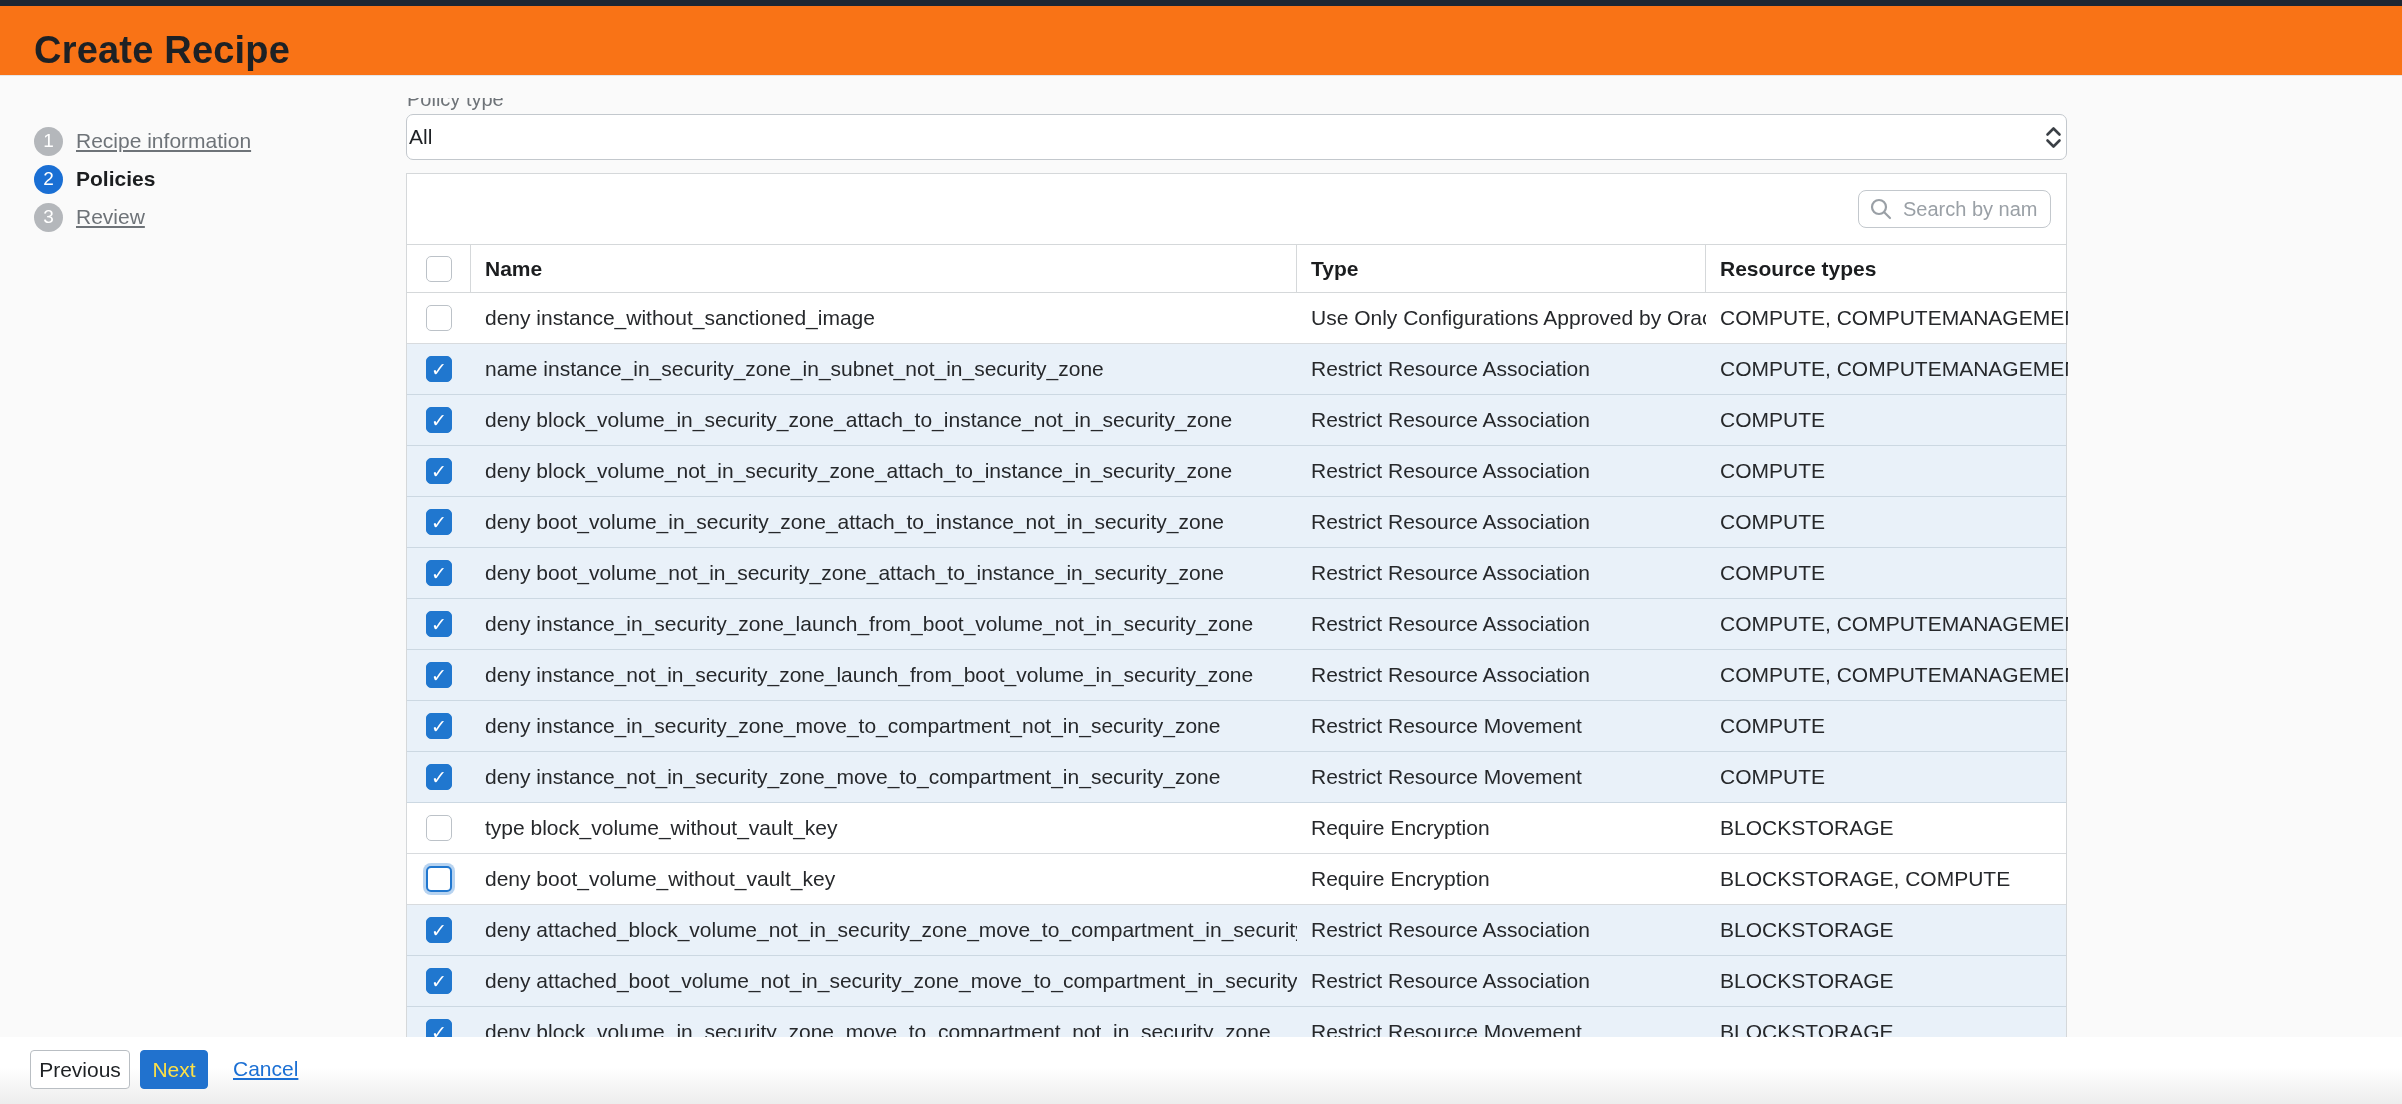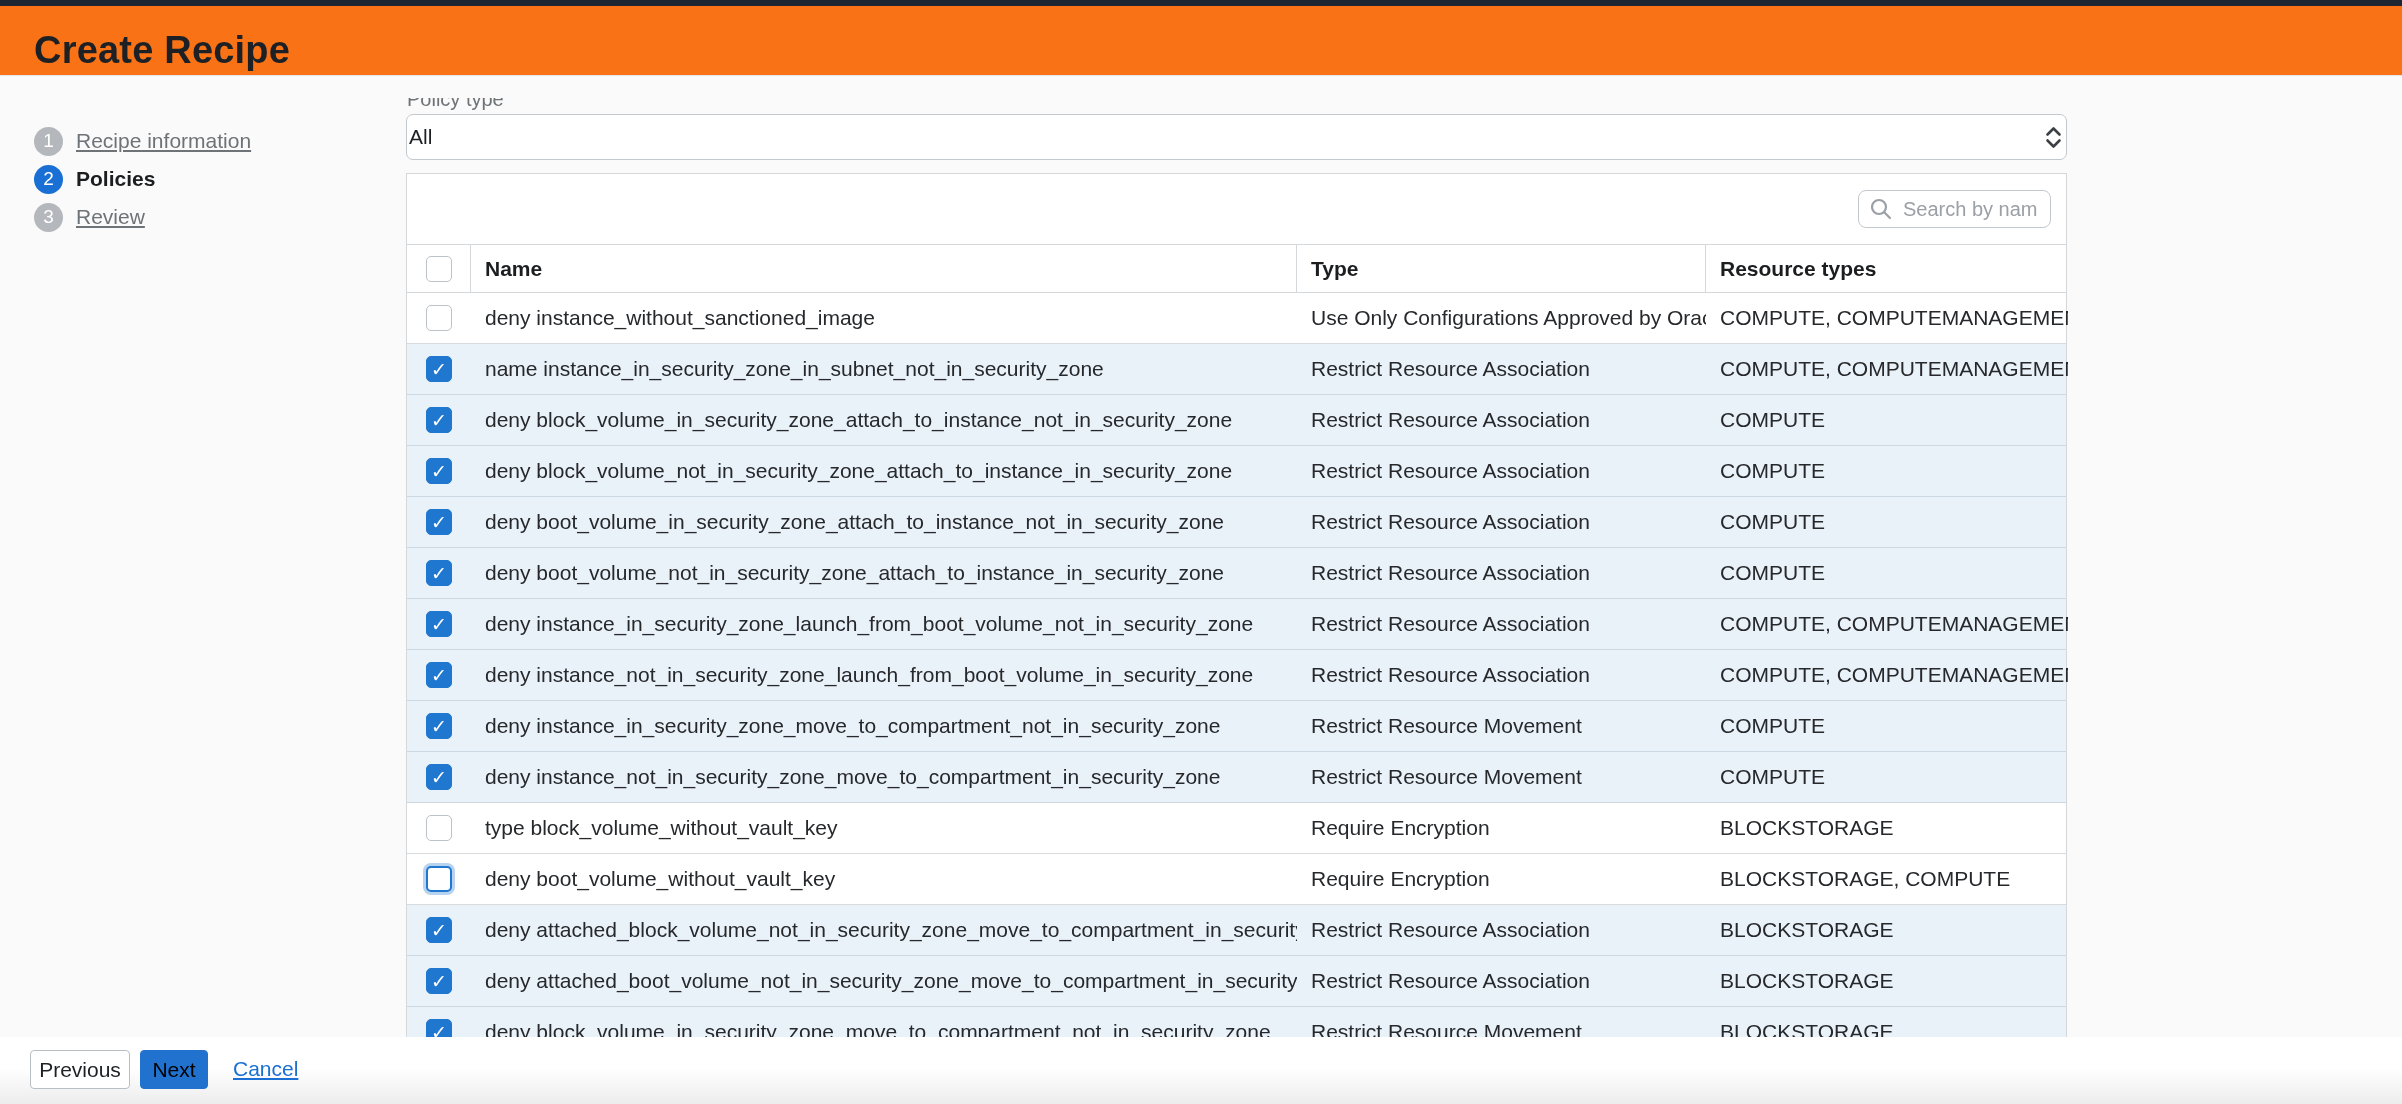--- a/index.html
+++ b/index.html
@@ -62,21 +62,21 @@
     font-family:"DejaVu Sans",sans-serif;}
   .checkbox.focused{border:2px solid #2077cf;box-shadow:0 0 0 3px rgba(32,119,207,.32);}
 
   
   .footer{position:absolute;left:0;top:1037px;width:2402px;height:67px;
     background:linear-gradient(180deg,#ffffff 45%,#ededed 100%);}
   .btn{position:absolute;top:13px;height:39px;border-radius:4px;font-size:21px;
     display:flex;align-items:center;justify-content:center;box-sizing:border-box;cursor:pointer;
     font-family:"Liberation Sans","DejaVu Sans",sans-serif;}
   .btn-prev{left:30px;width:100px;background:#fff;border:1px solid #b9bec3;color:#1e2124;}
-  .btn-next{left:140px;width:68px;background:#2172ce;border:1px solid #2172ce;color:#000000;}
+  .btn-next{left:140px;width:68px;background:#2172ce;border:1px solid #2172ce;color:#fde047;}
   .link-cancel{position:absolute;left:233px;top:20px;font-size:21px;color:#1a6fd4;text-decoration:underline;cursor:pointer;}
 </style>
 </head>
 <body>
 
 <div class="topbar"></div>
 
 <div class="page-header">
   <div class="page-title">Create Recipe</div>
 </div>

